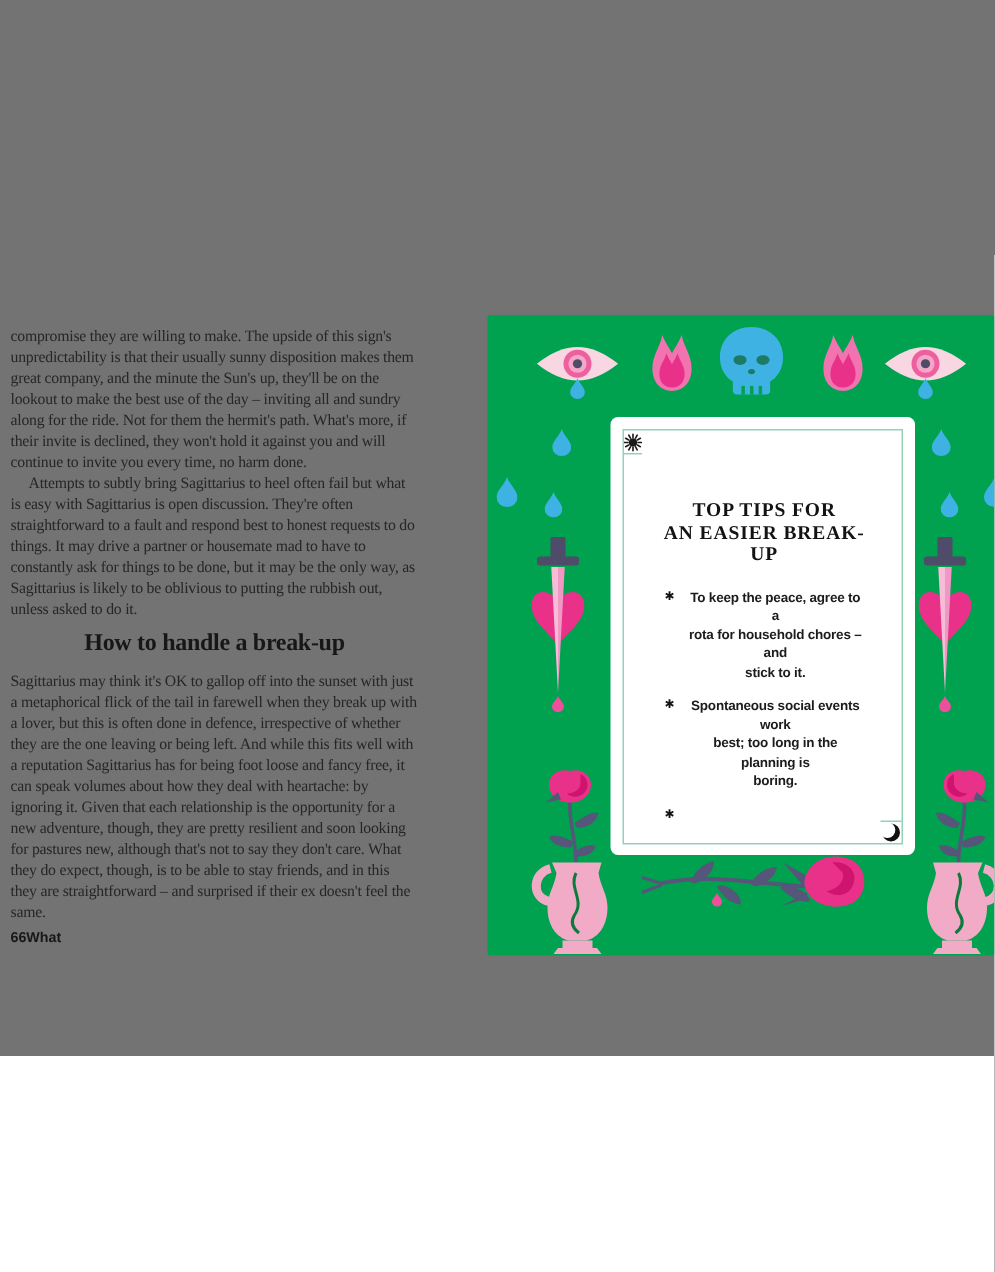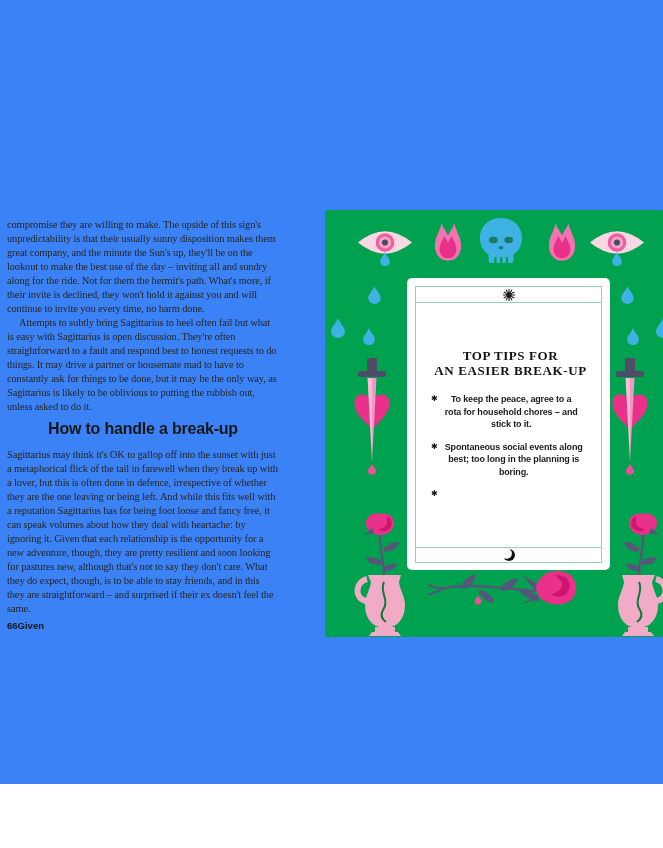--- a/index.html
+++ b/index.html
@@ -11,33 +11,33 @@
     --blue:#3fb2e4;
     --slate:#55567a;
     --dark:#4e4c68;
     --mint:#93d2b5;
     --ink:#262626;
     --stem-green:#0b7a3c;
   }
   *{margin:0;padding:0;box-sizing:border-box;}
   html,body{background:#ffffff;}
   .canvas{
-    position:relative;width:663px;height:784px;background:#3b82f6;
+    position:relative;width:663px;height:704px;background:#737373;
     font-family:"Liberation Sans",sans-serif;overflow:hidden;
   }
   
   .left-page{
     position:absolute;left:7px;top:218px;width:272px;color:var(--ink);
     font-family:"Liberation Serif",serif;font-size:10.5px;line-height:14px;
     letter-spacing:-0.15px;
   }
   .left-page p{margin:0;}
   .para-indent{text-indent:12px;}
   .section-heading{
-    font-family:Liberation Sans, sans-serif;font-weight:700;font-size:16px;
+    font-family:Liberation Serif, serif;font-weight:700;font-size:16px;
     letter-spacing:-0.2px;text-align:center;color:#171717;
     margin-top:8px;margin-bottom:12px;
   }
   .page-footer{
     position:absolute;left:7px;top:620px;width:272px;
     display:flex;justify-content:flex-start;
     font-family:"Liberation Sans",sans-serif;font-weight:700;font-size:9.5px;color:#171717;
   }
   
   .green-page{
@@ -45,21 +45,21 @@
     background:var(--green);border-radius:2px;overflow:hidden;
   }
   .deco{position:absolute;line-height:0;}
   
   .card{
     position:absolute;left:82px;top:68px;width:203px;height:292px;
     background:#ffffff;border-radius:5px;
   }
   .card-inner{
     position:absolute;left:8px;right:8px;top:8px;bottom:7px;
-    border:1px solid var(--mint);display:flex;flex-direction:column;
+    border:1px solid var(--mint);display:flex;flex-direction:row;
   }
   .card-head{
     height:16px;border-bottom:1px solid var(--mint);
     display:flex;align-items:center;justify-content:center;
   }
   .card-foot{
     height:15px;border-top:1px solid var(--mint);margin-top:auto;
     display:flex;align-items:center;justify-content:center;
   }
   .card-body{padding:46px 10px 0 14px;}
@@ -85,21 +85,21 @@
 <div class="canvas">
 
   <div class="left-page">
     <p>compromise they are willing to make. The upside of this sign's unpredictability is that their usually sunny disposition makes them great company, and the minute the Sun's up, they'll be on the lookout to make the best use of the day – inviting all and sundry along for the ride. Not for them the hermit's path. What's more, if their invite is declined, they won't hold it against you and will continue to invite you every time, no harm done.</p>
     <p class="para-indent">Attempts to subtly bring Sagittarius to heel often fail but what is easy with Sagittarius is open discussion. They're often straightforward to a fault and respond best to honest requests to do things. It may drive a partner or housemate mad to have to constantly ask for things to be done, but it may be the only way, as Sagittarius is likely to be oblivious to putting the rubbish out, unless asked to do it.</p>
     <h2 class="section-heading">How to handle a break-up</h2>
     <p>Sagittarius may think it's OK to gallop off into the sunset with just a metaphorical flick of the tail in farewell when they break up with a lover, but this is often done in defence, irrespective of whether they are the one leaving or being left. And while this fits well with a reputation Sagittarius has for being foot loose and fancy free, it can speak volumes about how they deal with heartache: by ignoring it. Given that each relationship is the opportunity for a new adventure, though, they are pretty resilient and soon looking for pastures new, although that's not to say they don't care. What they do expect, though, is to be able to stay friends, and in this they are straightforward – and surprised if their ex doesn't feel the same.</p>
   </div>
   <div class="page-footer">
     <span>66</span>
-    <span>Given</span>
+    <span>What</span>
   </div>
 
   <div class="green-page">
 
     <svg width="0" height="0" style="position:absolute">
       <defs>
         <g id="eye">
           <path d="M1,13 Q16,1 30,1 Q44,1 59,13 Q44,25 30,25 Q16,25 1,13 Z" fill="#f8d6e2"></path>
           <circle cx="30" cy="13" r="10" fill="#ee5f9e"></circle>
           <circle cx="30" cy="13" r="6.5" fill="#f3a6c8"></circle>
@@ -256,21 +256,21 @@
 AN EASIER BREAK-UP</div>
           <div class="tips">
             <div class="tip">
               <span class="tip-bullet">✱</span>
               <span class="tip-text">To keep the peace, agree to a
 rota for household chores – and
 stick to it.</span>
             </div>
             <div class="tip">
               <span class="tip-bullet">✱</span>
-              <span class="tip-text">Spontaneous social events along
+              <span class="tip-text">Spontaneous social events work
 best; too long in the planning is
 boring.</span>
             </div>
             <div class="tip">
               <span class="tip-bullet">✱</span>
             </div>
           </div>
         </div>
         <div class="card-foot">
           <span style="line-height:0"><svg width="14" height="14" viewBox="0 0 14 14">

